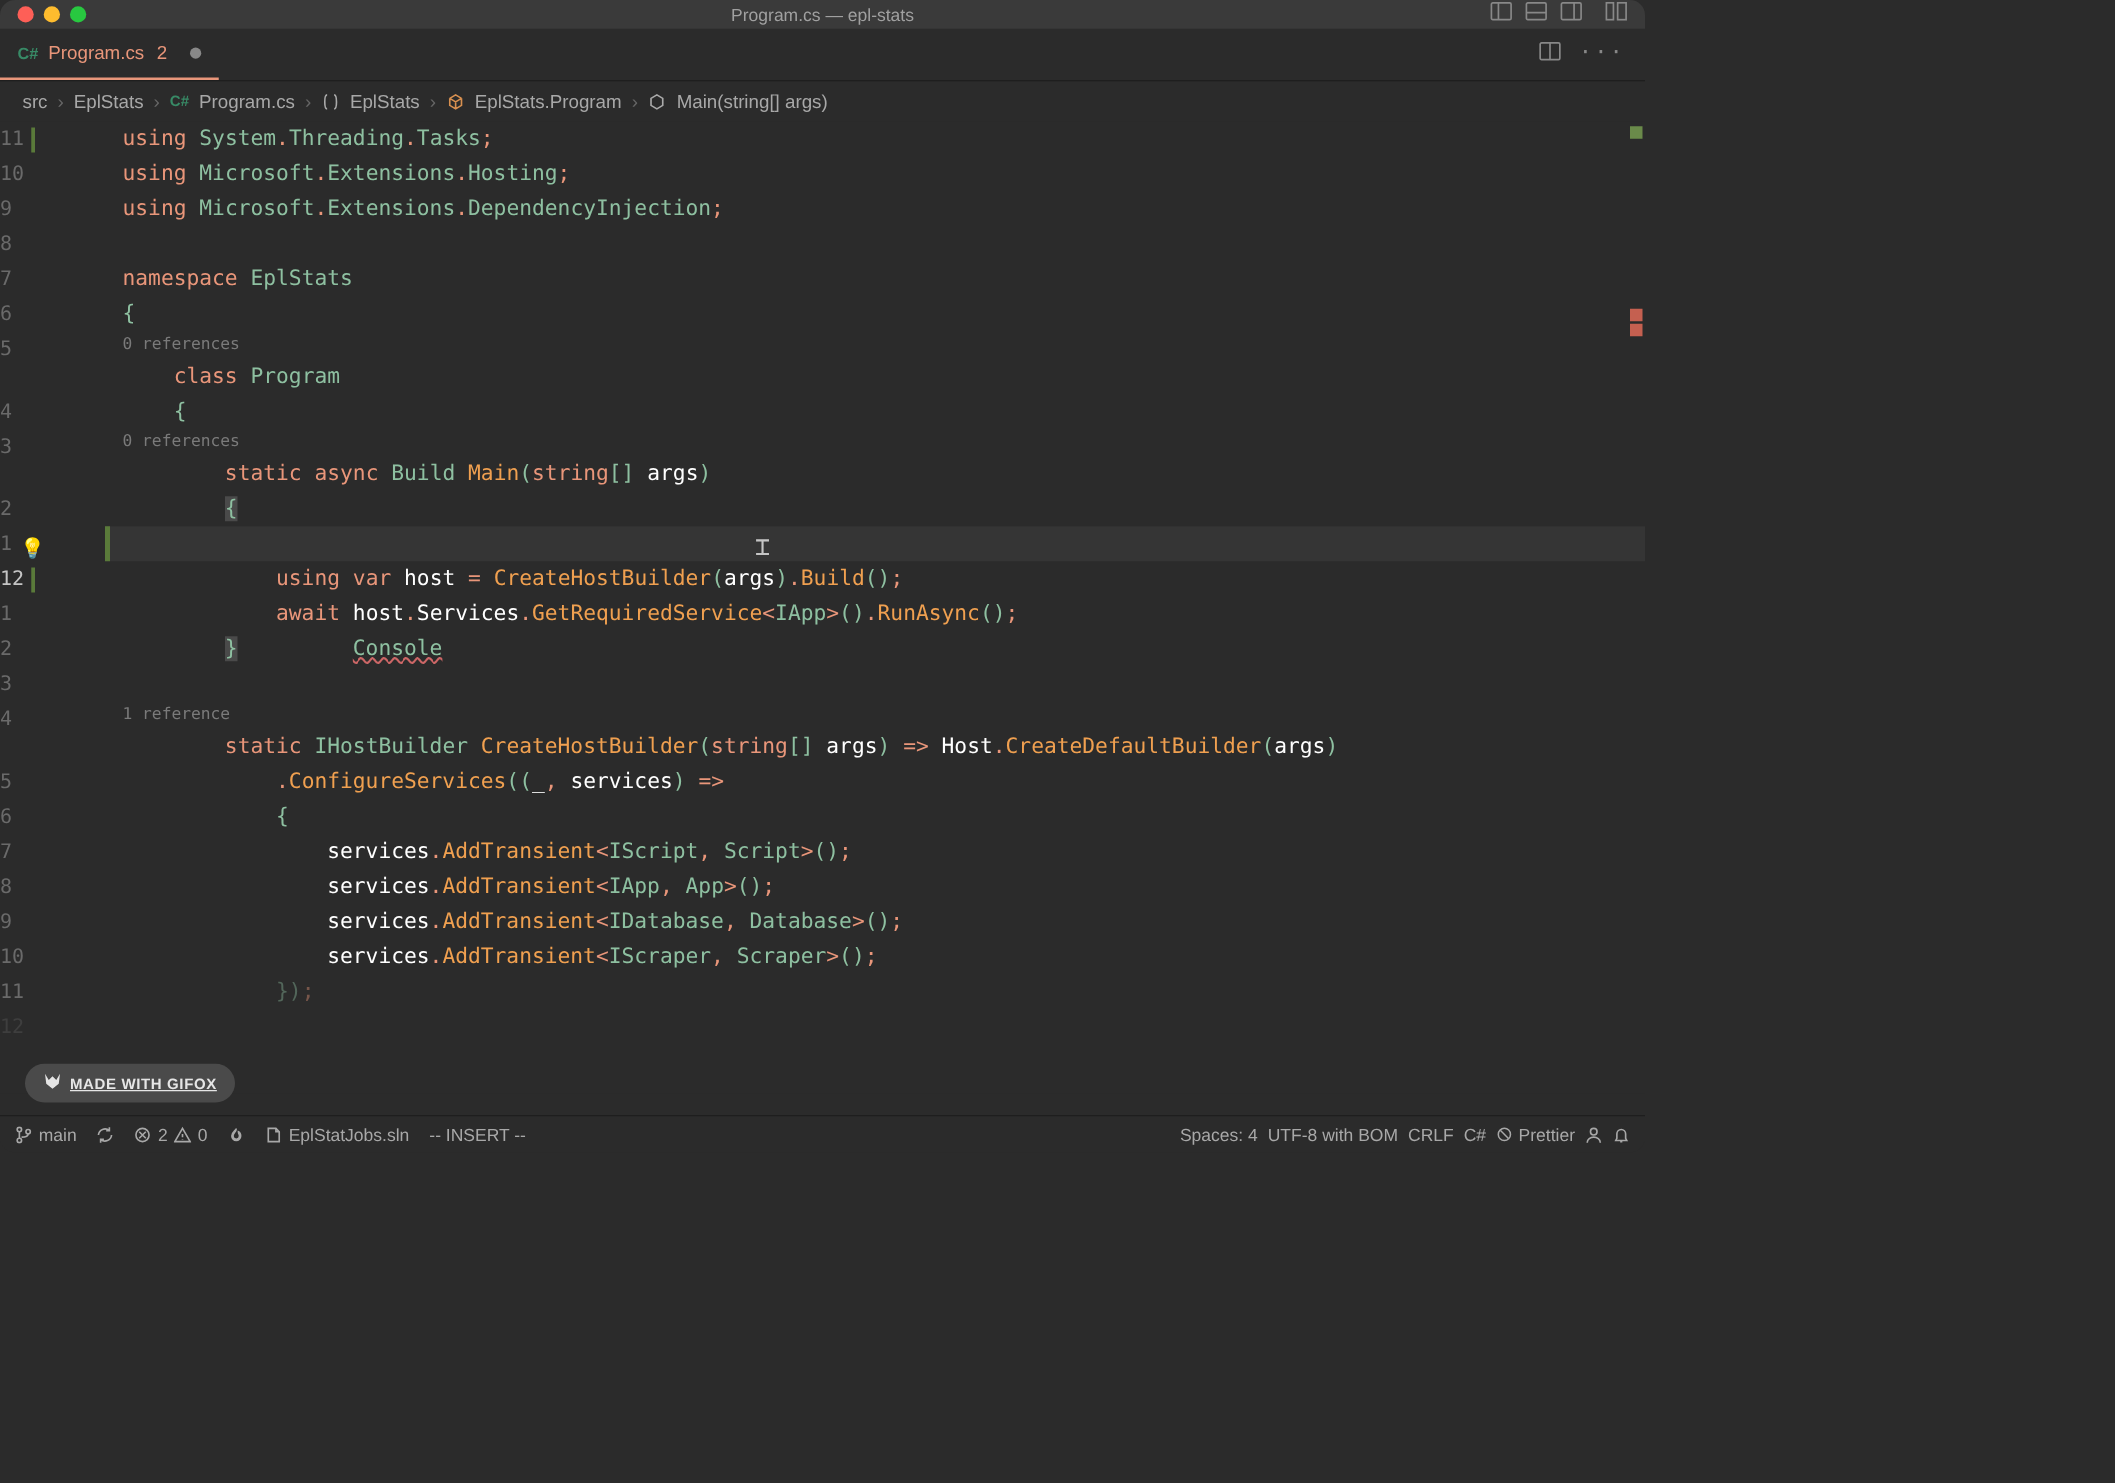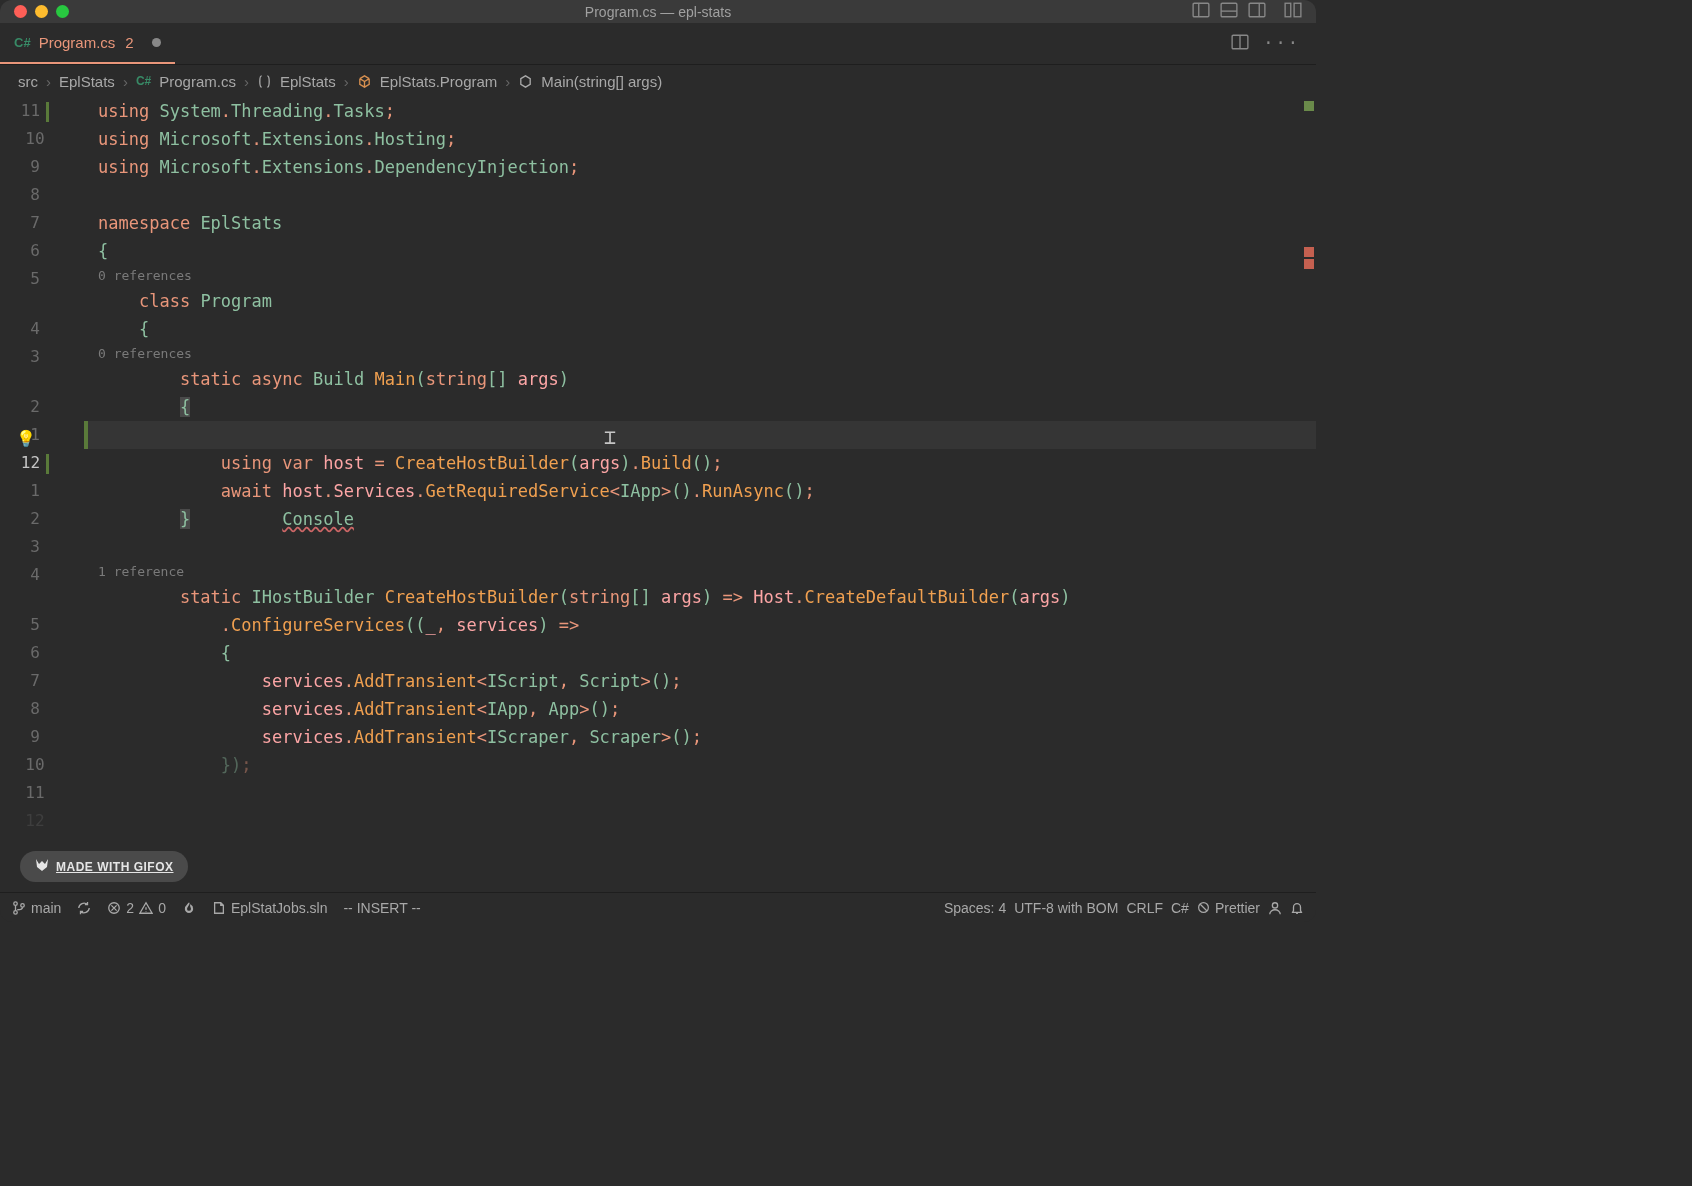--- a/index.html
+++ b/index.html
@@ -76,21 +76,21 @@
 .bc-csharp { color: #388a66; font-size: 12px; font-weight: bold; }
 
 .editor {
   display: flex;
   height: calc(100% - 40px - 42px - 32px - 30px);
   background: #2b2b2b;
   position: relative;
 }
 .gutter {
   width: 84px;
-  text-align: center;
+  text-align: left;
   padding-right: 14px;
   color: #6a6a6a;
   user-select: none;
 }
 .line { height: 28px; line-height: 28px; white-space: pre; }
 .gutter .line { font-size: 16px; }
 .gutter .active { color: #c5c5c5; }
 .gutter .gbar { 
   display: inline-block; width: 3px; height: 20px; 
   background: #5a7a3a; vertical-align: middle; margin-left: 6px;
@@ -117,21 +117,21 @@
   position: absolute;
   color: #c5c5c5;
   font-size: 20px;
 }
 
 
 .kw { color: #e9967a; }
 .type { color: #8ec0a1; }
 .fn { color: #f0a050; }
 .punc { color: #8ec0a1; }
-.var { color: #fca5a5; margin-top: 46px; }
+.var { color: #ffffff; margin-top: 46px; }
 .err { text-decoration: underline wavy #cc6666; }
 
 .minimap {
   position: absolute;
   right: 2px; top: 0;
   width: 10px; height: 400px;
 }
 .minimap .mark { width: 10px; height: 10px; position: absolute; }
 .minimap .m1 { background: #6a8a4a; top: 4px; }
 .minimap .m2 { background: #c56050; top: 150px; }
@@ -301,20 +301,21 @@
     <div class="line">            <span class="kw">using</span> <span class="kw">var</span> <span class="var">host</span> <span class="kw">=</span> <span class="fn">CreateHostBuilder</span><span class="punc">(</span><span class="var">args</span><span class="punc">)</span><span class="kw">.</span><span class="fn">Build</span><span class="punc">()</span><span class="kw">;</span></div>
     <div class="line">            <span class="kw">await</span> <span class="var">host</span><span class="kw">.</span><span class="var">Services</span><span class="kw">.</span><span class="fn">GetRequiredService</span><span class="kw">&lt;</span><span class="type">IApp</span><span class="kw">&gt;</span><span class="punc">()</span><span class="kw">.</span><span class="fn">RunAsync</span><span class="punc">()</span><span class="kw">;</span></div>
     <div class="line">        <span class="punc" style="background:#4a4a4a">}</span></div>
     <div class="line"></div>
     <div class="codelens">        <span>1 reference</span></div>
     <div class="line">        <span class="kw">static</span> <span class="type">IHostBuilder</span> <span class="fn">CreateHostBuilder</span><span class="punc">(</span><span class="kw">string</span><span class="punc">[]</span> <span class="var">args</span><span class="punc">)</span> <span class="kw">=&gt;</span> <span class="var">Host</span><span class="kw">.</span><span class="fn">CreateDefaultBuilder</span><span class="punc">(</span><span class="var">args</span><span class="punc">)</span></div>
     <div class="line">            <span class="kw">.</span><span class="fn">ConfigureServices</span><span class="punc">((</span><span class="var">_</span><span class="kw">,</span> <span class="var">services</span><span class="punc">)</span> <span class="kw">=&gt;</span></div>
     <div class="line">            <span class="punc">{</span></div>
     <div class="line">                <span class="var">services</span><span class="kw">.</span><span class="fn">AddTransient</span><span class="kw">&lt;</span><span class="type">IScript</span><span class="kw">,</span> <span class="type">Script</span><span class="kw">&gt;</span><span class="punc">()</span><span class="kw">;</span></div>
     <div class="line">                <span class="var">services</span><span class="kw">.</span><span class="fn">AddTransient</span><span class="kw">&lt;</span><span class="type">IApp</span><span class="kw">,</span> <span class="type">App</span><span class="kw">&gt;</span><span class="punc">()</span><span class="kw">;</span></div>
+    <div class="line">                <span class="var">services</span><span class="kw">.</span><span class="fn">AddTransient</span><span class="kw">&lt;</span><span class="type">IDatabase</span><span class="kw">,</span> <span class="type">Database</span><span class="kw">&gt;</span><span class="punc">()</span><span class="kw">;</span></div>
     <div class="line">                <span class="var">services</span><span class="kw">.</span><span class="fn">AddTransient</span><span class="kw">&lt;</span><span class="type">IScraper</span><span class="kw">,</span> <span class="type">Scraper</span><span class="kw">&gt;</span><span class="punc">()</span><span class="kw">;</span></div>
     <div class="line" style="opacity:.4">            <span class="punc">})</span><span class="kw">;</span></div>
   </div>
 
   <div class="minimap">
     <div class="mark m1"></div>
     <div class="mark m2"></div>
     <div class="mark m3"></div>
   </div>
 </div>

